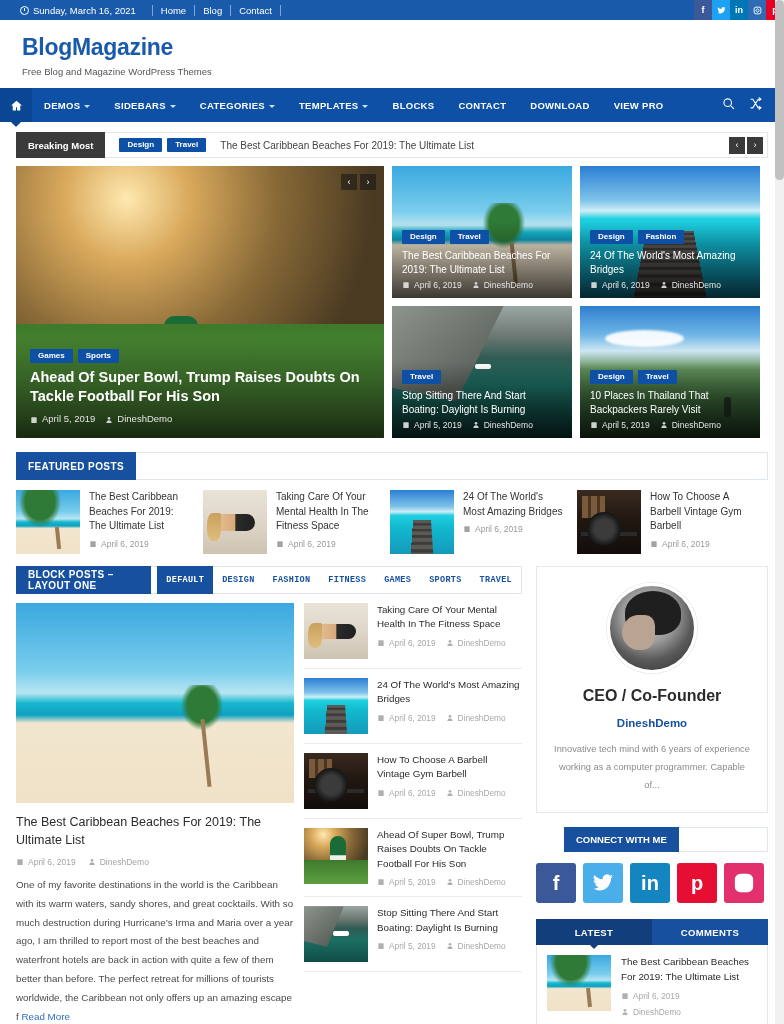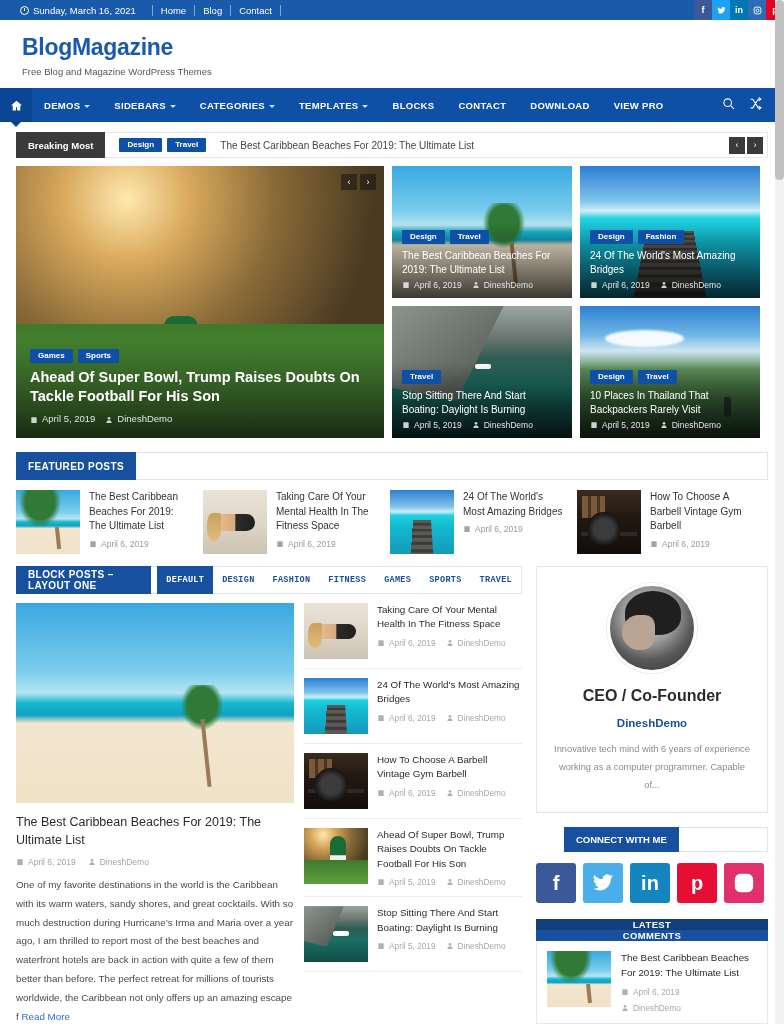--- a/index.html
+++ b/index.html
@@ -147,21 +147,21 @@
   .card .bio { font-size:9.3px; color:#8b8b8b; line-height:1.95; margin-top:11px;}
 
   .side-head { display:flex; border:1px solid #dfe6ef; height:25px; margin-top:14px; background:#fff;margin-left:28px;}
   .side-head .t { background:#17509e; color:#fff; font-size:9.5px; font-weight:bold; padding:0 12px; display:flex;align-items:center; margin:-1px 0 -1px -1px;}
   .social-row { display:flex; gap:7px; margin-top:11px;}
   .social-row a { width:40px;height:40px;border-radius:3px; display:flex;align-items:center;justify-content:center; color:#fff; font-weight:bold; font-size:20px; text-decoration:none;}
   .sb-fb{background:#3b5998;} .sb-tw{background:#4aaeea;} .sb-in{background:#1585bf;}
   .sb-pi{background:#e60f33;} .sb-ig{background:#e1306c;}
   .social-row svg{width:22px;height:22px;fill:#fff;}
 
-  .tabs2 { display:flex; margin-top:16px;flex-direction:column; }
+  .tabs2 { display:flex; margin-top:16px; }
   .tabs2 .t { flex:1; height:26px; display:flex;align-items:center;justify-content:center; font-size:9.5px; font-weight:bold; letter-spacing:.4px; color:#fff; background:#17509e; cursor:pointer; position:relative;}
   .tabs2 .t.active { background:#123f7c;}
   .tabs2 .t.active::after{content:"";position:absolute;bottom:-4px;left:50%;margin-left:-4px;border-left:4px solid transparent;border-right:4px solid transparent;border-top:4px solid #123f7c;}
   .lbox { border:1px solid #e7e7e7; border-top:none; padding:10px;}
   .lrow { display:flex; gap:10px;}
   .lrow .thumb{ width:64px;height:56px;position:relative;overflow:hidden;flex:none;}
   .lrow .t{ font-size:9.8px; color:#2b2b2b; line-height:1.5;}
   .lrow .m{ font-size:8.3px; color:#a8a8a8; display:flex;align-items:center;gap:4px; margin-top:6px;}
 </style>
 </head>

